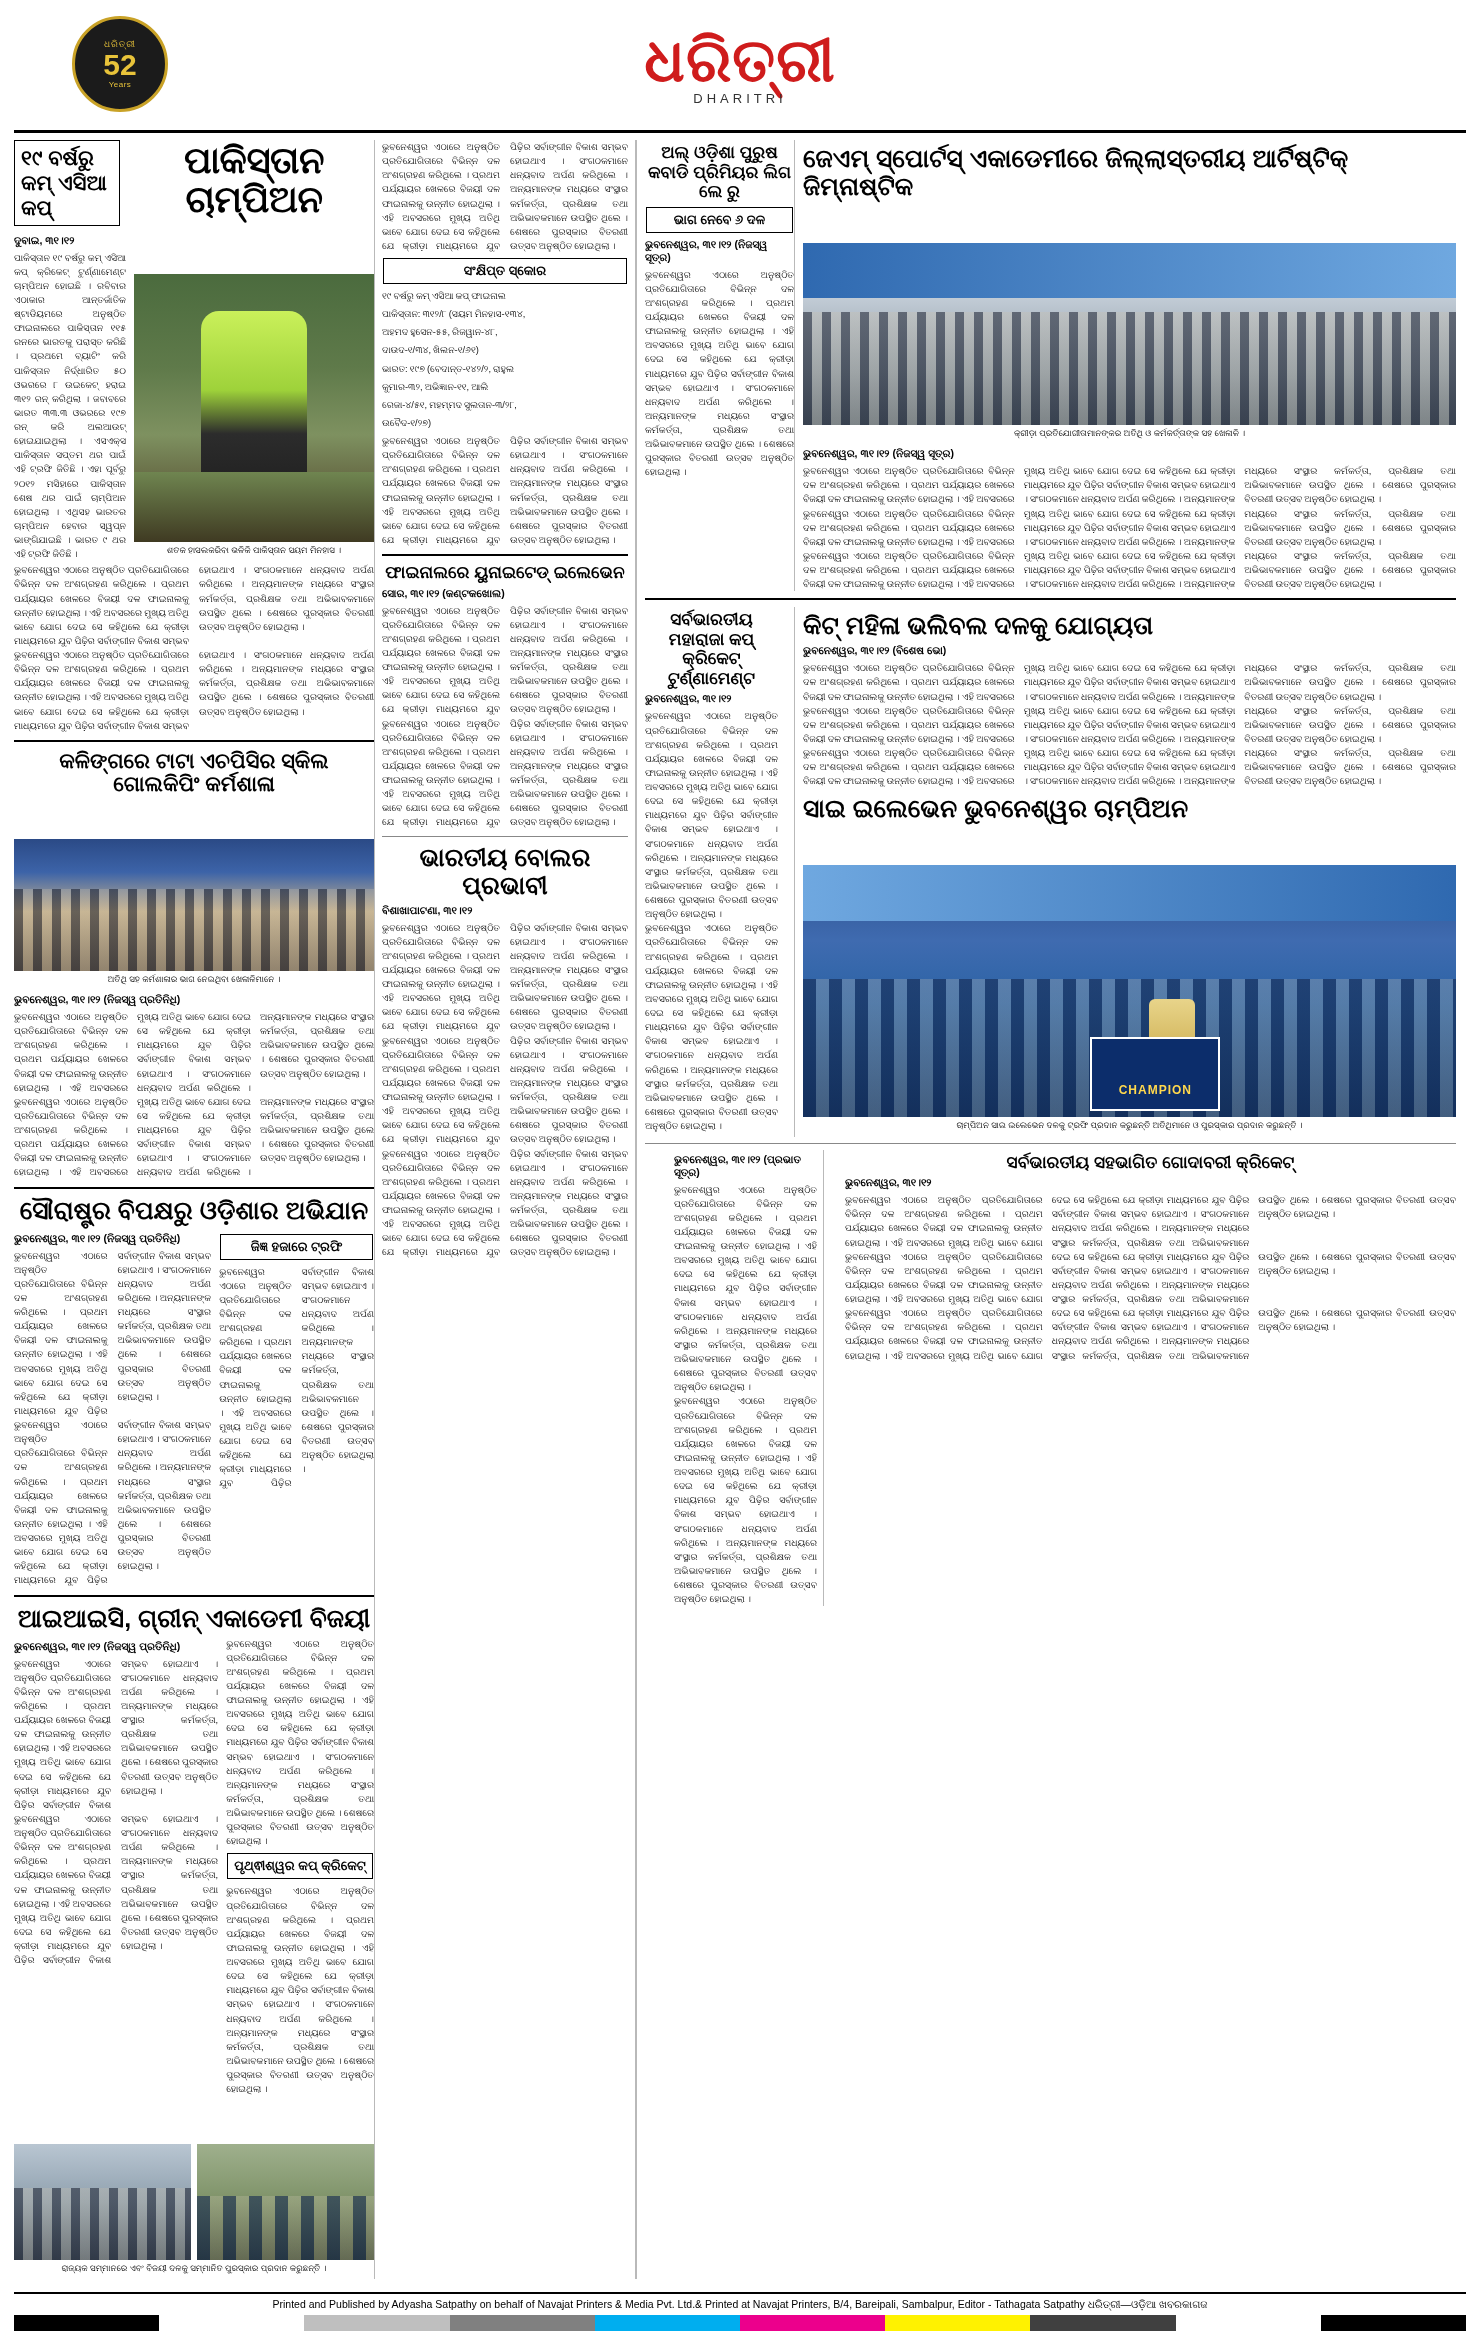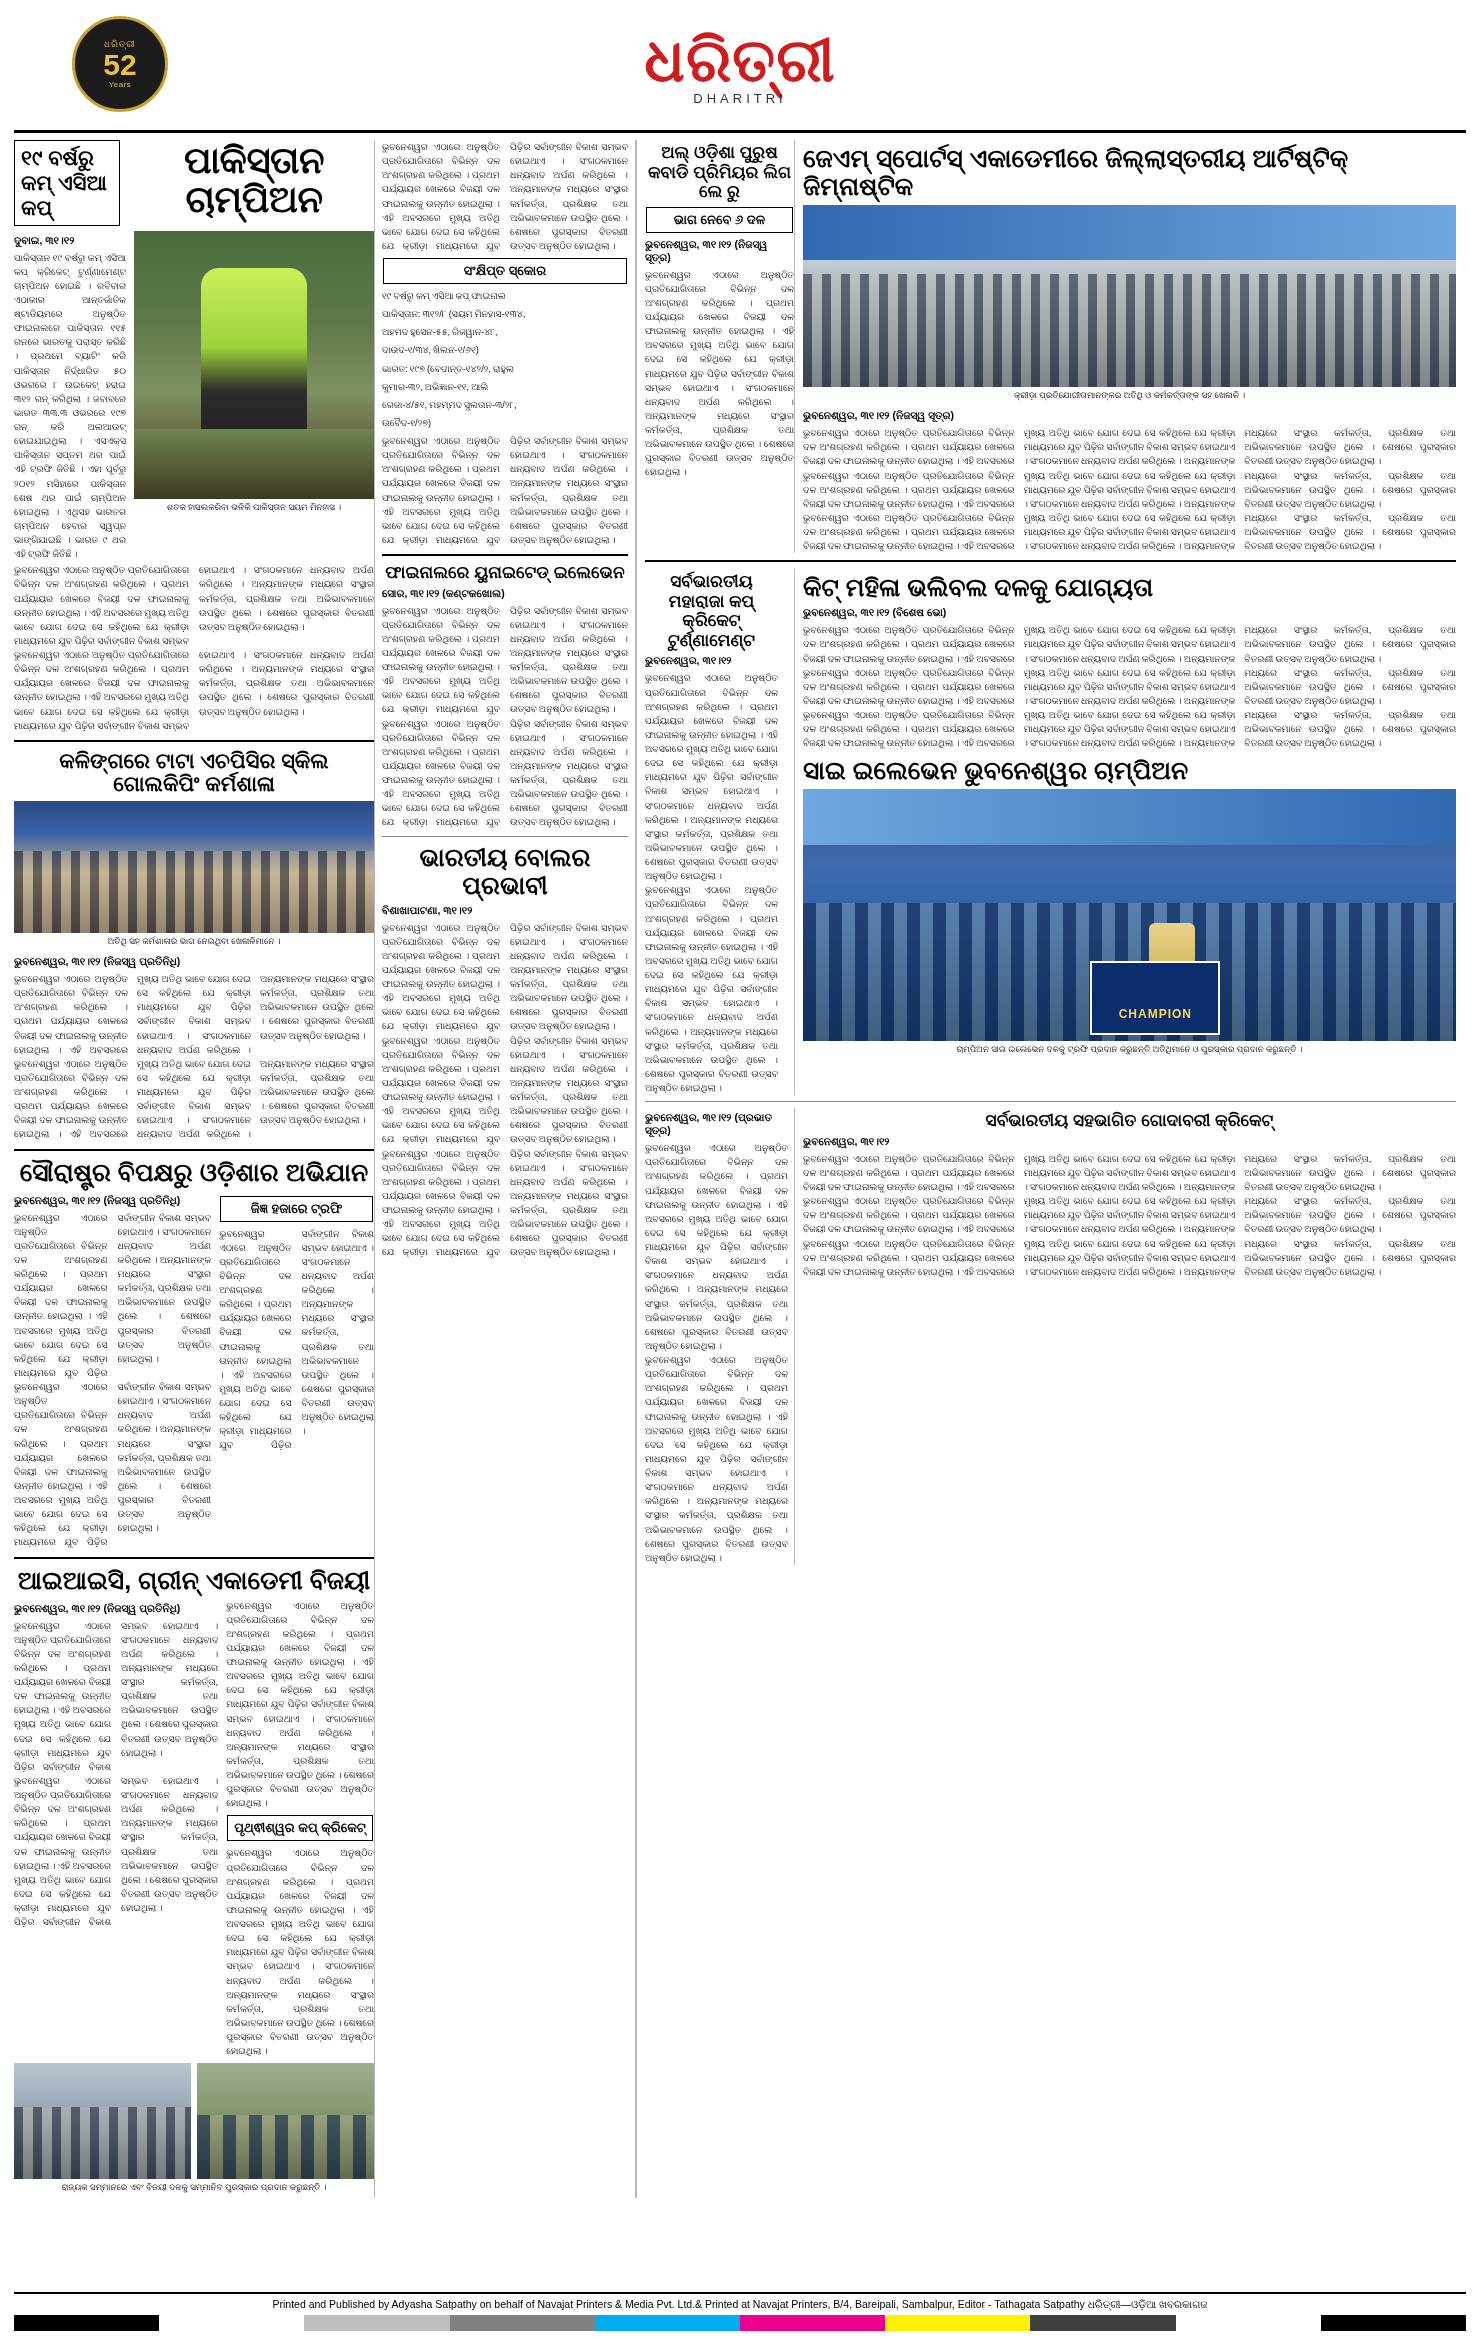--- a/index.html
+++ b/index.html
@@ -63,21 +63,21 @@
     padding:4px 6px; display:inline-block; margin-bottom:5px;
   }
   .dateline { font-size:10.5px; font-weight:bold; margin:3px 0 4px 0; }
 
   .body-text {
     font-size:9.3px; line-height:1.52; text-align:justify; color:#111;
     word-spacing:-0.5px;
   }
   .body-text p { margin:0 0 4px 0; }
 
-  .photo { width:100%; background:#5d6b54; position:relative; overflow:hidden; }
+  .photo { width:100%; background:#5d6b54; position:relative; overflow:hidden;margin-top:43px; }
   .cap { font-size:8.6px; text-align:center; padding:3px 2px 5px 2px; line-height:1.3; }
 
   .hr { border-top:2px solid #000; margin:7px 0; }
   .hr-thin { border-top:1px solid #888; margin:6px 0; }
 
   .sub-box { border:1.5px solid #000; padding:4px 6px; text-align:center; font-size:13px; font-weight:bold; margin:5px 1px; }
   .center-head { text-align:center; }
 
   
   .ph-cricket { background:linear-gradient(180deg,#4b6b3e 0%,#5f7a4a 35%,#7e9160 60%,#46341f 100%); }
@@ -291,21 +291,21 @@
             <div class="champ-banner">
               <div class="cb-txt">CHAMPION</div>
             </div>
           </div>
           <div class="cap">ଚାମ୍ପିଅନ ସାଇ ଇଲେଭେନ ଦଳକୁ ଟ୍ରଫି ପ୍ରଦାନ କରୁଛନ୍ତି ଅତିଥିମାନେ ଓ ପୁରସ୍କାର ପ୍ରଦାନ କରୁଛନ୍ତି ।</div>
         </div>
       </div>
 
       <div class="hr-thin"></div>
 
-      <div style="display:flex; gap:8px;">
+      <div style="display:flex; gap:21px;margin-left:29px;">
         <div style="width:150px; padding-right:6px; border-right:1px solid #b9b9b9;">
           <div class="dateline">ଭୁବନେଶ୍ୱର, ୩୧।୧୨ (ପ୍ରଭାତ ସୂତ୍ର)</div>
           <div class="body-text">ଭୁବନେଶ୍ୱର ଏଠାରେ ଅନୁଷ୍ଠିତ ପ୍ରତିଯୋଗିତାରେ ବିଭିନ୍ନ ଦଳ ଅଂଶଗ୍ରହଣ କରିଥିଲେ । ପ୍ରଥମ ପର୍ଯ୍ୟାୟର ଖେଳରେ ବିଜୟୀ ଦଳ ଫାଇନାଲକୁ ଉନ୍ନୀତ ହୋଇଥିଲା । ଏହି ଅବସରରେ ମୁଖ୍ୟ ଅତିଥି ଭାବେ ଯୋଗ ଦେଇ ସେ କହିଥିଲେ ଯେ କ୍ରୀଡ଼ା ମାଧ୍ୟମରେ ଯୁବ ପିଢ଼ିର ସର୍ବାଙ୍ଗୀନ ବିକାଶ ସମ୍ଭବ ହୋଇଥାଏ । ସଂଗଠକମାନେ ଧନ୍ୟବାଦ ଅର୍ପଣ କରିଥିଲେ । ଅନ୍ୟମାନଙ୍କ ମଧ୍ୟରେ ସଂସ୍ଥାର କର୍ମକର୍ତ୍ତା, ପ୍ରଶିକ୍ଷକ ତଥା ଅଭିଭାବକମାନେ ଉପସ୍ଥିତ ଥିଲେ । ଶେଷରେ ପୁରସ୍କାର ବିତରଣୀ ଉତ୍ସବ ଅନୁଷ୍ଠିତ ହୋଇଥିଲା ।</div>
           <div class="body-text">ଭୁବନେଶ୍ୱର ଏଠାରେ ଅନୁଷ୍ଠିତ ପ୍ରତିଯୋଗିତାରେ ବିଭିନ୍ନ ଦଳ ଅଂଶଗ୍ରହଣ କରିଥିଲେ । ପ୍ରଥମ ପର୍ଯ୍ୟାୟର ଖେଳରେ ବିଜୟୀ ଦଳ ଫାଇନାଲକୁ ଉନ୍ନୀତ ହୋଇଥିଲା । ଏହି ଅବସରରେ ମୁଖ୍ୟ ଅତିଥି ଭାବେ ଯୋଗ ଦେଇ ସେ କହିଥିଲେ ଯେ କ୍ରୀଡ଼ା ମାଧ୍ୟମରେ ଯୁବ ପିଢ଼ିର ସର୍ବାଙ୍ଗୀନ ବିକାଶ ସମ୍ଭବ ହୋଇଥାଏ । ସଂଗଠକମାନେ ଧନ୍ୟବାଦ ଅର୍ପଣ କରିଥିଲେ । ଅନ୍ୟମାନଙ୍କ ମଧ୍ୟରେ ସଂସ୍ଥାର କର୍ମକର୍ତ୍ତା, ପ୍ରଶିକ୍ଷକ ତଥା ଅଭିଭାବକମାନେ ଉପସ୍ଥିତ ଥିଲେ । ଶେଷରେ ପୁରସ୍କାର ବିତରଣୀ ଉତ୍ସବ ଅନୁଷ୍ଠିତ ହୋଇଥିଲା ।</div>
         </div>
         <div style="flex:1;">
           <h3 class="head-ter center-head">ସର୍ବଭାରତୀୟ ସହଭାଗିତ ଗୋଦାବରୀ କ୍ରିକେଟ୍</h3>
           <div class="dateline">ଭୁବନେଶ୍ୱର, ୩୧।୧୨</div>
           <div class="body-text three-col-text">ଭୁବନେଶ୍ୱର ଏଠାରେ ଅନୁଷ୍ଠିତ ପ୍ରତିଯୋଗିତାରେ ବିଭିନ୍ନ ଦଳ ଅଂଶଗ୍ରହଣ କରିଥିଲେ । ପ୍ରଥମ ପର୍ଯ୍ୟାୟର ଖେଳରେ ବିଜୟୀ ଦଳ ଫାଇନାଲକୁ ଉନ୍ନୀତ ହୋଇଥିଲା । ଏହି ଅବସରରେ ମୁଖ୍ୟ ଅତିଥି ଭାବେ ଯୋଗ ଦେଇ ସେ କହିଥିଲେ ଯେ କ୍ରୀଡ଼ା ମାଧ୍ୟମରେ ଯୁବ ପିଢ଼ିର ସର୍ବାଙ୍ଗୀନ ବିକାଶ ସମ୍ଭବ ହୋଇଥାଏ । ସଂଗଠକମାନେ ଧନ୍ୟବାଦ ଅର୍ପଣ କରିଥିଲେ । ଅନ୍ୟମାନଙ୍କ ମଧ୍ୟରେ ସଂସ୍ଥାର କର୍ମକର୍ତ୍ତା, ପ୍ରଶିକ୍ଷକ ତଥା ଅଭିଭାବକମାନେ ଉପସ୍ଥିତ ଥିଲେ । ଶେଷରେ ପୁରସ୍କାର ବିତରଣୀ ଉତ୍ସବ ଅନୁଷ୍ଠିତ ହୋଇଥିଲା ।</div>
           <div class="body-text three-col-text">ଭୁବନେଶ୍ୱର ଏଠାରେ ଅନୁଷ୍ଠିତ ପ୍ରତିଯୋଗିତାରେ ବିଭିନ୍ନ ଦଳ ଅଂଶଗ୍ରହଣ କରିଥିଲେ । ପ୍ରଥମ ପର୍ଯ୍ୟାୟର ଖେଳରେ ବିଜୟୀ ଦଳ ଫାଇନାଲକୁ ଉନ୍ନୀତ ହୋଇଥିଲା । ଏହି ଅବସରରେ ମୁଖ୍ୟ ଅତିଥି ଭାବେ ଯୋଗ ଦେଇ ସେ କହିଥିଲେ ଯେ କ୍ରୀଡ଼ା ମାଧ୍ୟମରେ ଯୁବ ପିଢ଼ିର ସର୍ବାଙ୍ଗୀନ ବିକାଶ ସମ୍ଭବ ହୋଇଥାଏ । ସଂଗଠକମାନେ ଧନ୍ୟବାଦ ଅର୍ପଣ କରିଥିଲେ । ଅନ୍ୟମାନଙ୍କ ମଧ୍ୟରେ ସଂସ୍ଥାର କର୍ମକର୍ତ୍ତା, ପ୍ରଶିକ୍ଷକ ତଥା ଅଭିଭାବକମାନେ ଉପସ୍ଥିତ ଥିଲେ । ଶେଷରେ ପୁରସ୍କାର ବିତରଣୀ ଉତ୍ସବ ଅନୁଷ୍ଠିତ ହୋଇଥିଲା ।</div>

